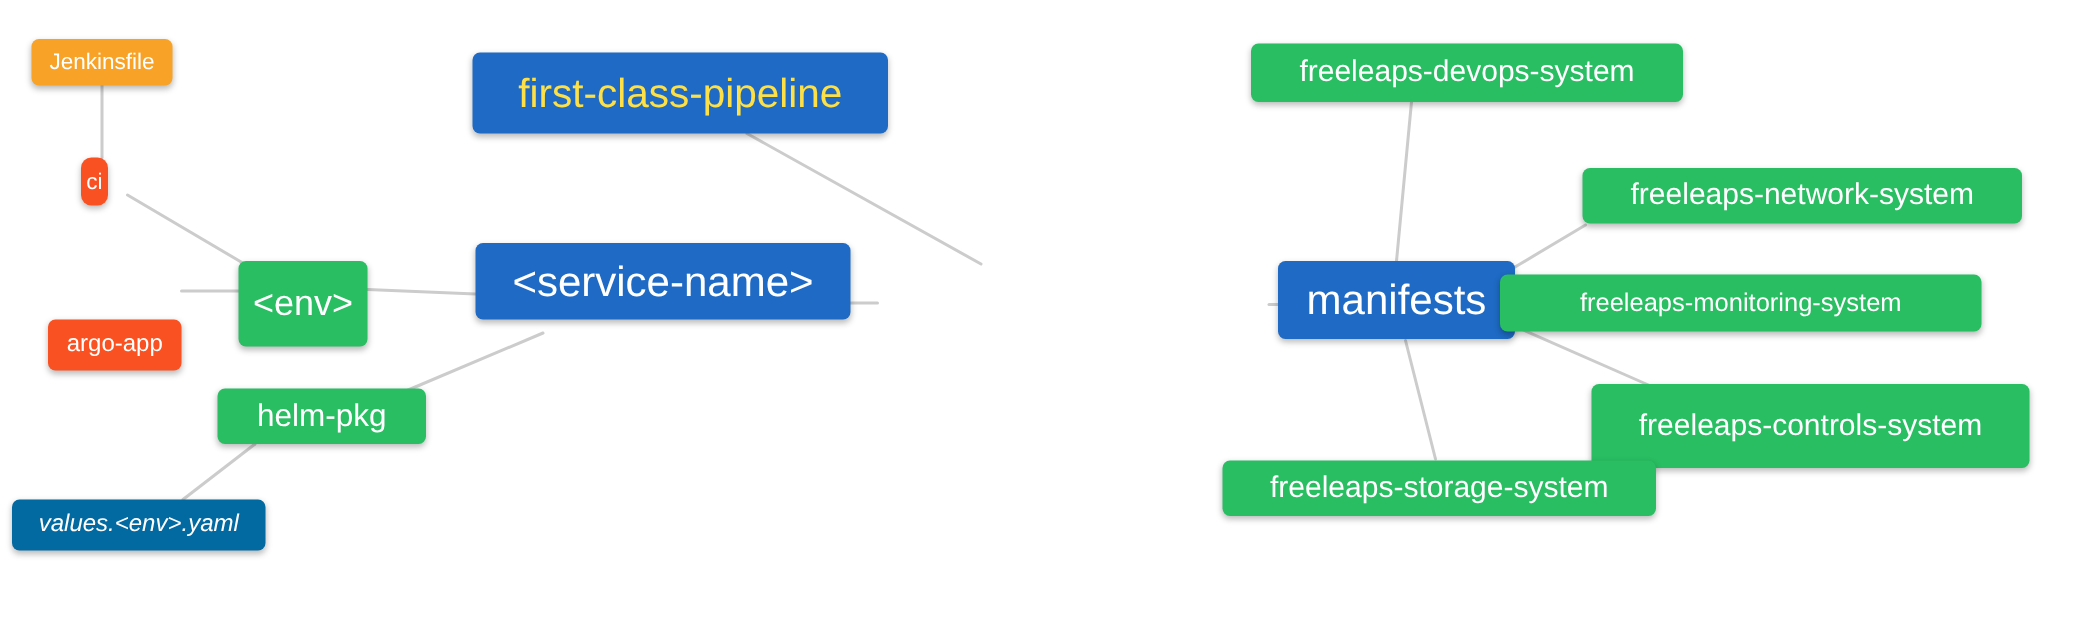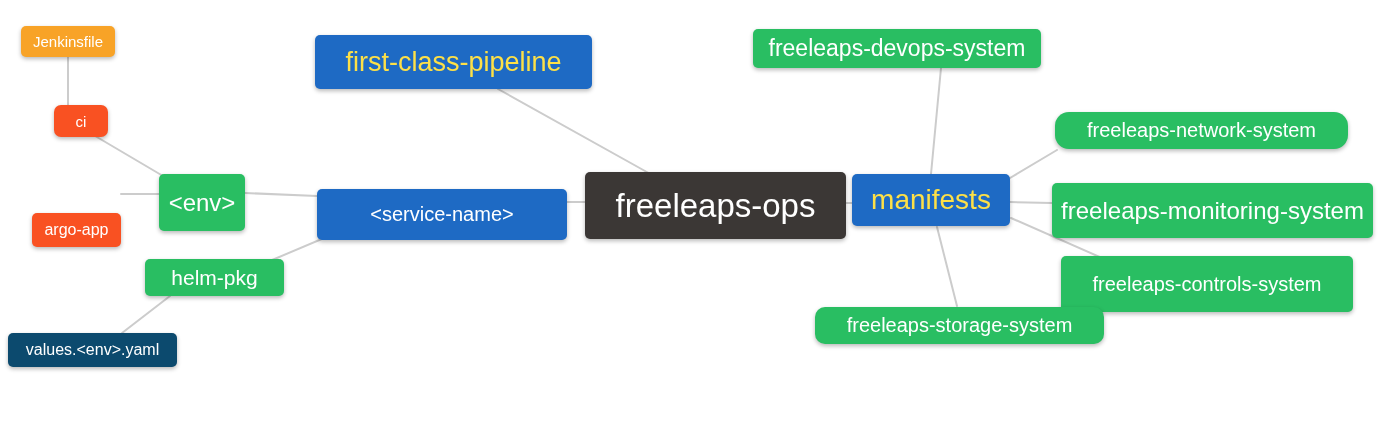--- a/index.html
+++ b/index.html
@@ -24,34 +24,34 @@
     color: #ffffff;
     border-radius: 5px;
     box-shadow: 0 2px 4px rgba(0,0,0,0.28);
     white-space: nowrap;
     cursor: pointer;
     box-sizing: border-box;
     user-select: none;
   }
   
   .n-jenkinsfile { left: 21px;  top: 26px;  width: 94px;  height: 31px; font-size: 15px; }
-  .n-ci          { left: 54px;  top: 105px; width: 54px;  height: 32px; font-size: 15px; border-radius: 7px; }
+  .n-ci          { left: 54px;  top: 105px; width: 18px;  height: 32px; font-size: 15px; border-radius: 7px; }
   .n-argo        { left: 32px;  top: 177px; width: 89px;  height: 34px; font-size: 16px; }
   .n-env         { left: 159px; top: 174px; width: 86px;  height: 57px; font-size: 24px; }
   .n-helm        { left: 145px; top: 259px; width: 139px; height: 37px; font-size: 21px; }
   .n-values      { left: 8px;   top: 333px; width: 169px; height: 34px; font-size: 16px; }
   .n-fcp         { left: 315px; top: 35px;  width: 277px; height: 54px; font-size: 27px; }
-  .n-service     { left: 317px; top: 189px; width: 250px; height: 51px; font-size: 20px; }
+  .n-service     { left: 317px; top: 162px; width: 250px; height: 51px; font-size: 28px; }
   .n-ops         { left: 585px; top: 172px; width: 261px; height: 67px; font-size: 33px; }
   .n-manifests   { left: 852px; top: 174px; width: 158px; height: 52px; font-size: 28px; }
-  .n-devops      { left: 753px; top: 29px;  width: 288px; height: 39px; font-size: 23px; }
-  .n-network     { left: 1055px;top: 112px; width: 293px; height: 37px; font-size: 20px; border-radius: 14px; }
-  .n-monitoring  { left: 1052px;top: 183px; width: 321px; height: 55px; font-size: 24px; }
+  .n-devops      { left: 834px; top: 29px;  width: 288px; height: 39px; font-size: 20px; }
+  .n-network     { left: 1055px;top: 112px; width: 293px; height: 37px; font-size: 20px; }
+  .n-monitoring  { left: 1000px;top: 183px; width: 321px; height: 38px; font-size: 17px; }
   .n-controls    { left: 1061px;top: 256px; width: 292px; height: 56px; font-size: 20px; }
-  .n-storage     { left: 815px; top: 307px; width: 289px; height: 37px; font-size: 20px; border-radius: 10px; }
+  .n-storage     { left: 815px; top: 307px; width: 289px; height: 37px; font-size: 20px; }
 </style>
 </head>
 <body>
 
 <div class="canvas">
 
   <svg class="edges" viewBox="0 0 1390 421" xmlns="http://www.w3.org/2000/svg" fill="none" stroke-width="2" stroke-linecap="round">
     <line x1="68" y1="57" x2="68" y2="105" stroke="#CCCCCC"></line>
     <line x1="85" y1="130" x2="163" y2="176" stroke="#CCCCCC"></line>
     <line x1="121" y1="194" x2="159" y2="194" stroke="#CCCCCC"></line>
@@ -66,24 +66,23 @@
     <line x1="1010" y1="202" x2="1052" y2="203" stroke="#CCCCCC"></line>
     <line x1="1011" y1="218" x2="1102" y2="258" stroke="#CCCCCC"></line>
     <line x1="937" y1="227" x2="957" y2="306" stroke="#CCCCCC"></line>
   </svg>
 
   <div class="node n-jenkinsfile" style="background: rgb(248, 163, 39); color: rgb(255, 255, 255);">Jenkinsfile</div>
   <div class="node n-ci" style="background: rgb(249, 81, 34); color: rgb(255, 255, 255);">ci</div>
   <div class="node n-argo" style="background: rgb(249, 81, 34); color: rgb(255, 255, 255); margin-top: 36px;">argo-app</div>
   <div class="node n-env" style="background: rgb(41, 190, 98); color: rgb(255, 255, 255);">&lt;env&gt;</div>
   <div class="node n-helm" style="background: rgb(41, 190, 98); color: rgb(255, 255, 255);">helm-pkg</div>
-  <div class="node n-values" style="background: #0c4a6e; color: rgb(255, 255, 255);">values.&lt;env&gt;.yaml</div>
+  <div class="node n-values" style="background: #0369a1; color: rgb(255, 255, 255); font-style: italic;">values.&lt;env&gt;.yaml</div>
   <div class="node n-fcp" style="background: rgb(30, 106, 196); color: #fde047;">first-class-pipeline</div>
   <div class="node n-service" style="background: rgb(30, 106, 196); color: rgb(255, 255, 255);">&lt;service-name&gt;</div>
-  <div class="node n-ops" style="background: rgb(59, 55, 53); color: rgb(255, 255, 255);">freeleaps-ops</div>
-  <div class="node n-manifests" style="background: rgb(30, 106, 196); color: #fde047;">manifests</div>
+  <div class="node n-manifests" style="background: rgb(30, 106, 196); color: #ffffff;">manifests</div>
   <div class="node n-devops" style="background: rgb(41, 190, 98); color: rgb(255, 255, 255);">freeleaps-devops-system</div>
   <div class="node n-network" style="background: rgb(41, 190, 98); color: rgb(255, 255, 255);">freeleaps-network-system</div>
   <div class="node n-monitoring" style="background: rgb(41, 190, 98); color: rgb(255, 255, 255);">freeleaps-monitoring-system</div>
   <div class="node n-controls" style="background: rgb(41, 190, 98); color: rgb(255, 255, 255);">freeleaps-controls-system</div>
   <div class="node n-storage" style="background: rgb(41, 190, 98); color: rgb(255, 255, 255);">freeleaps-storage-system</div>
 
 </div>
 
 </body></html>

